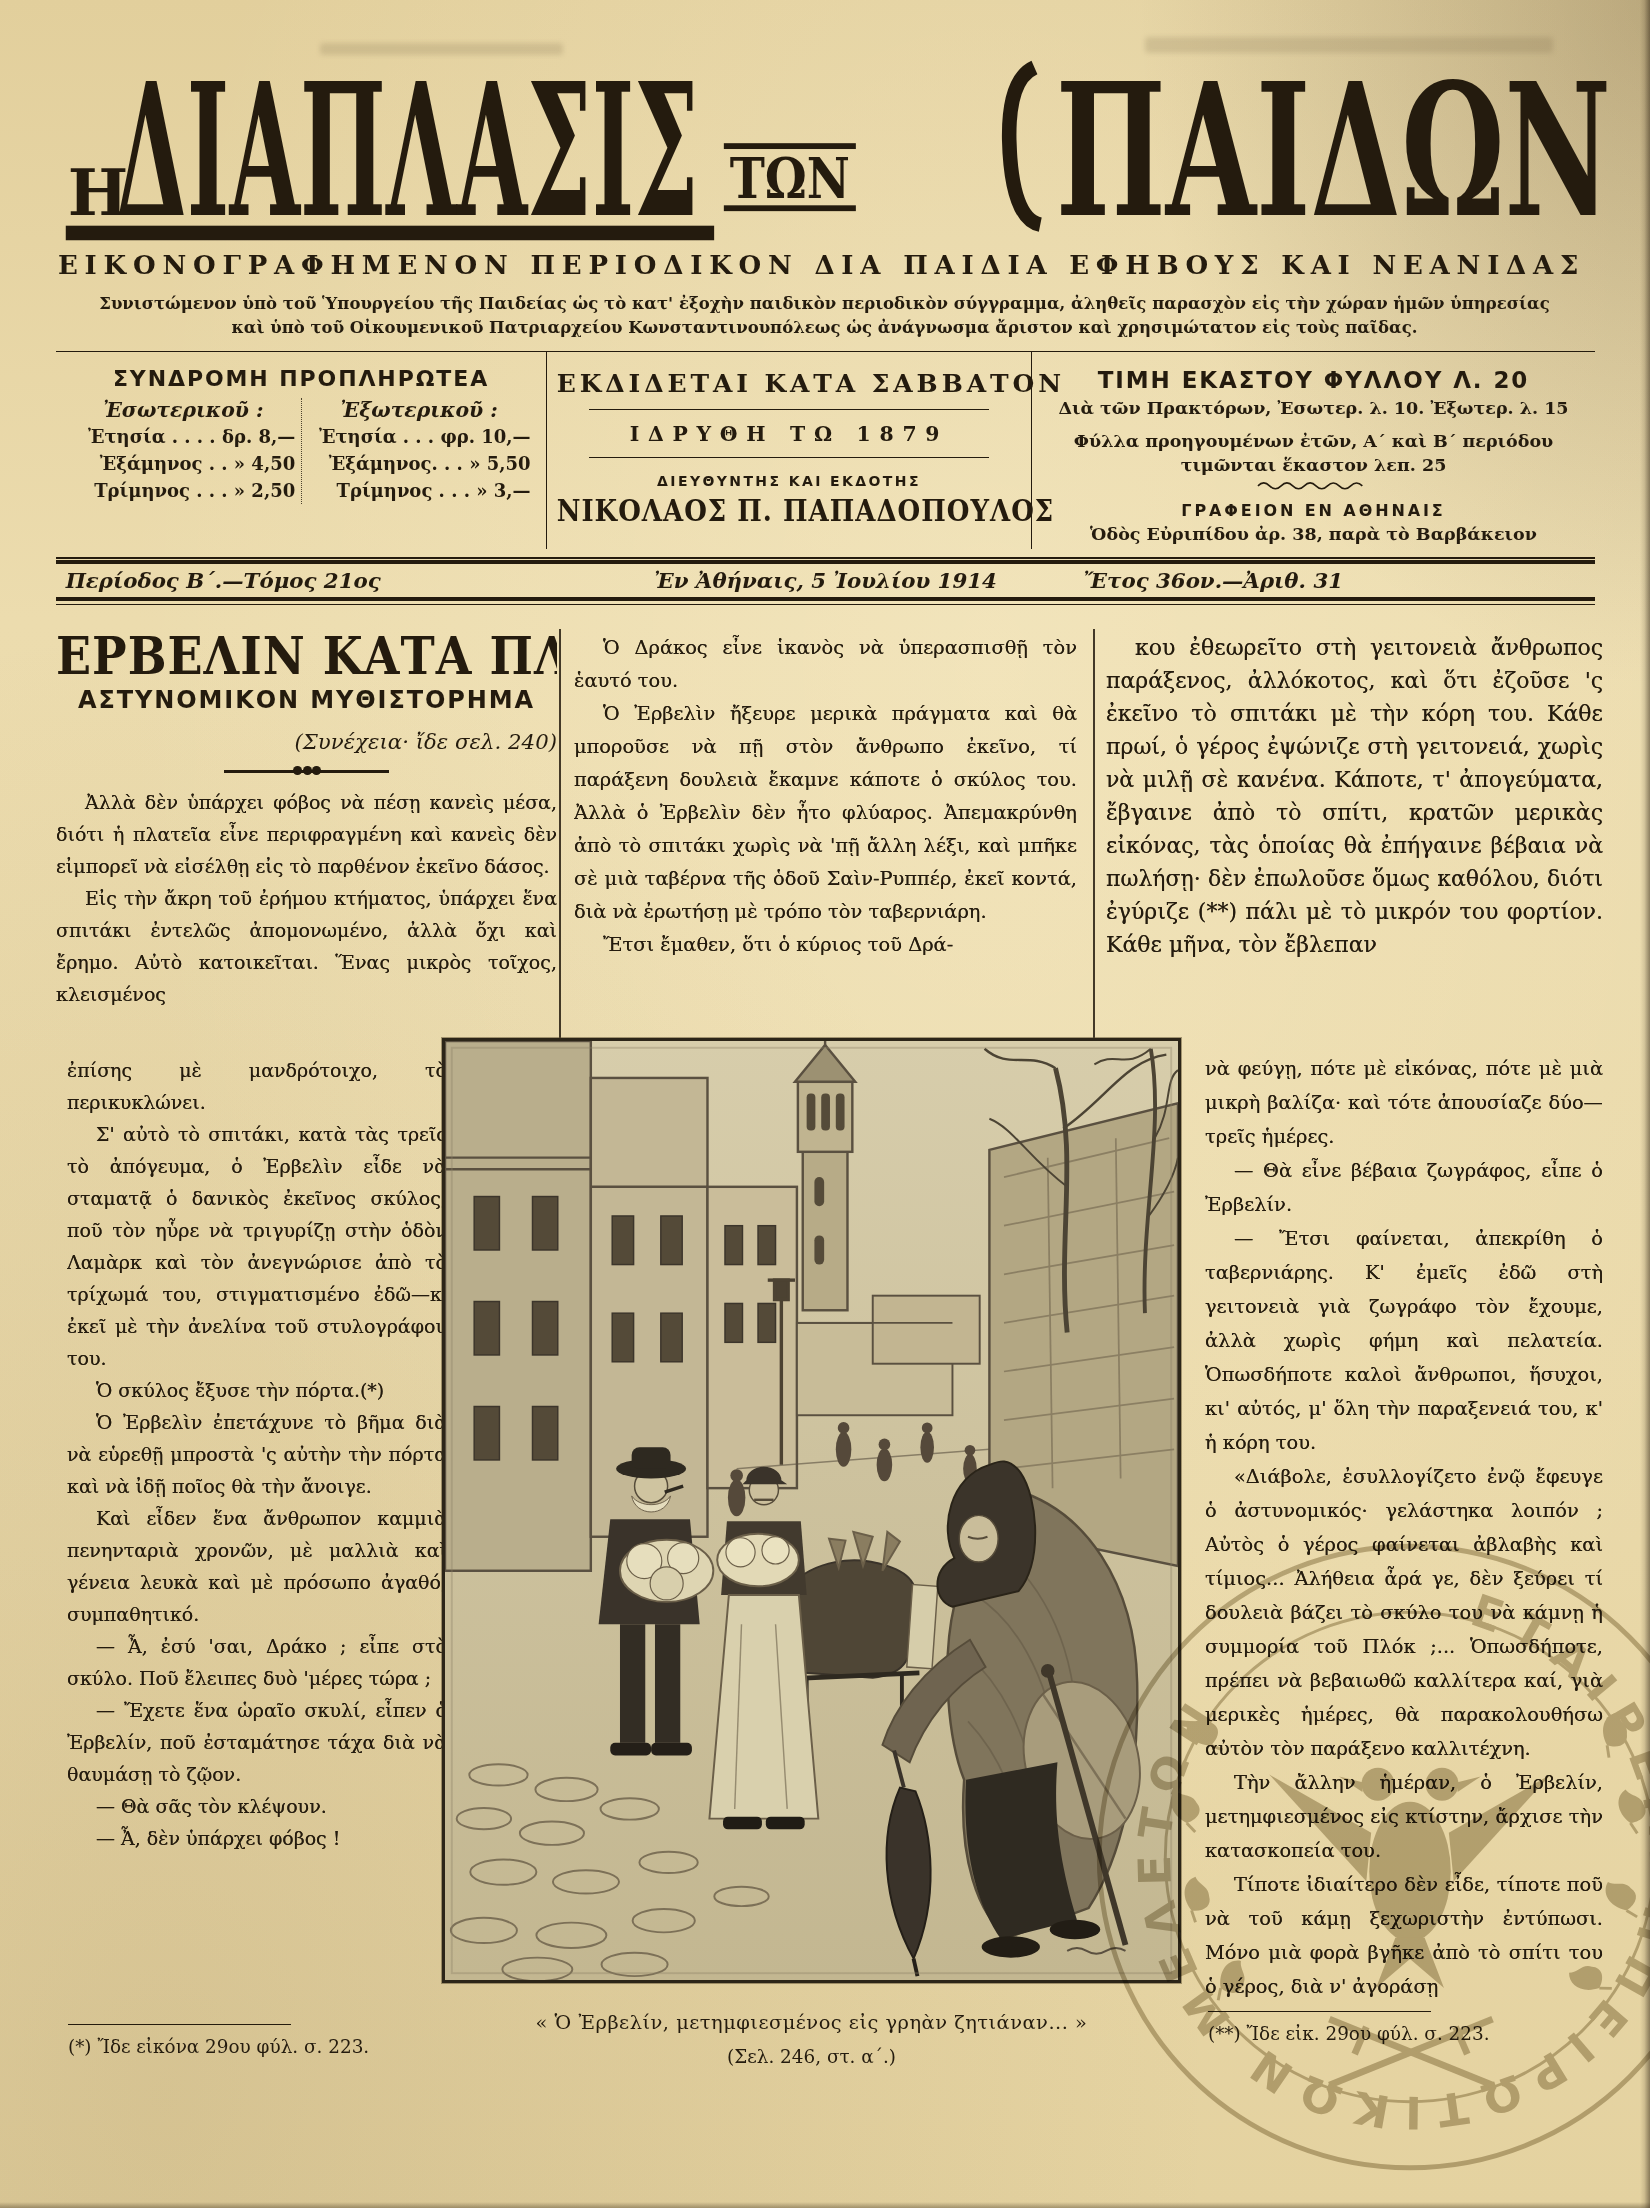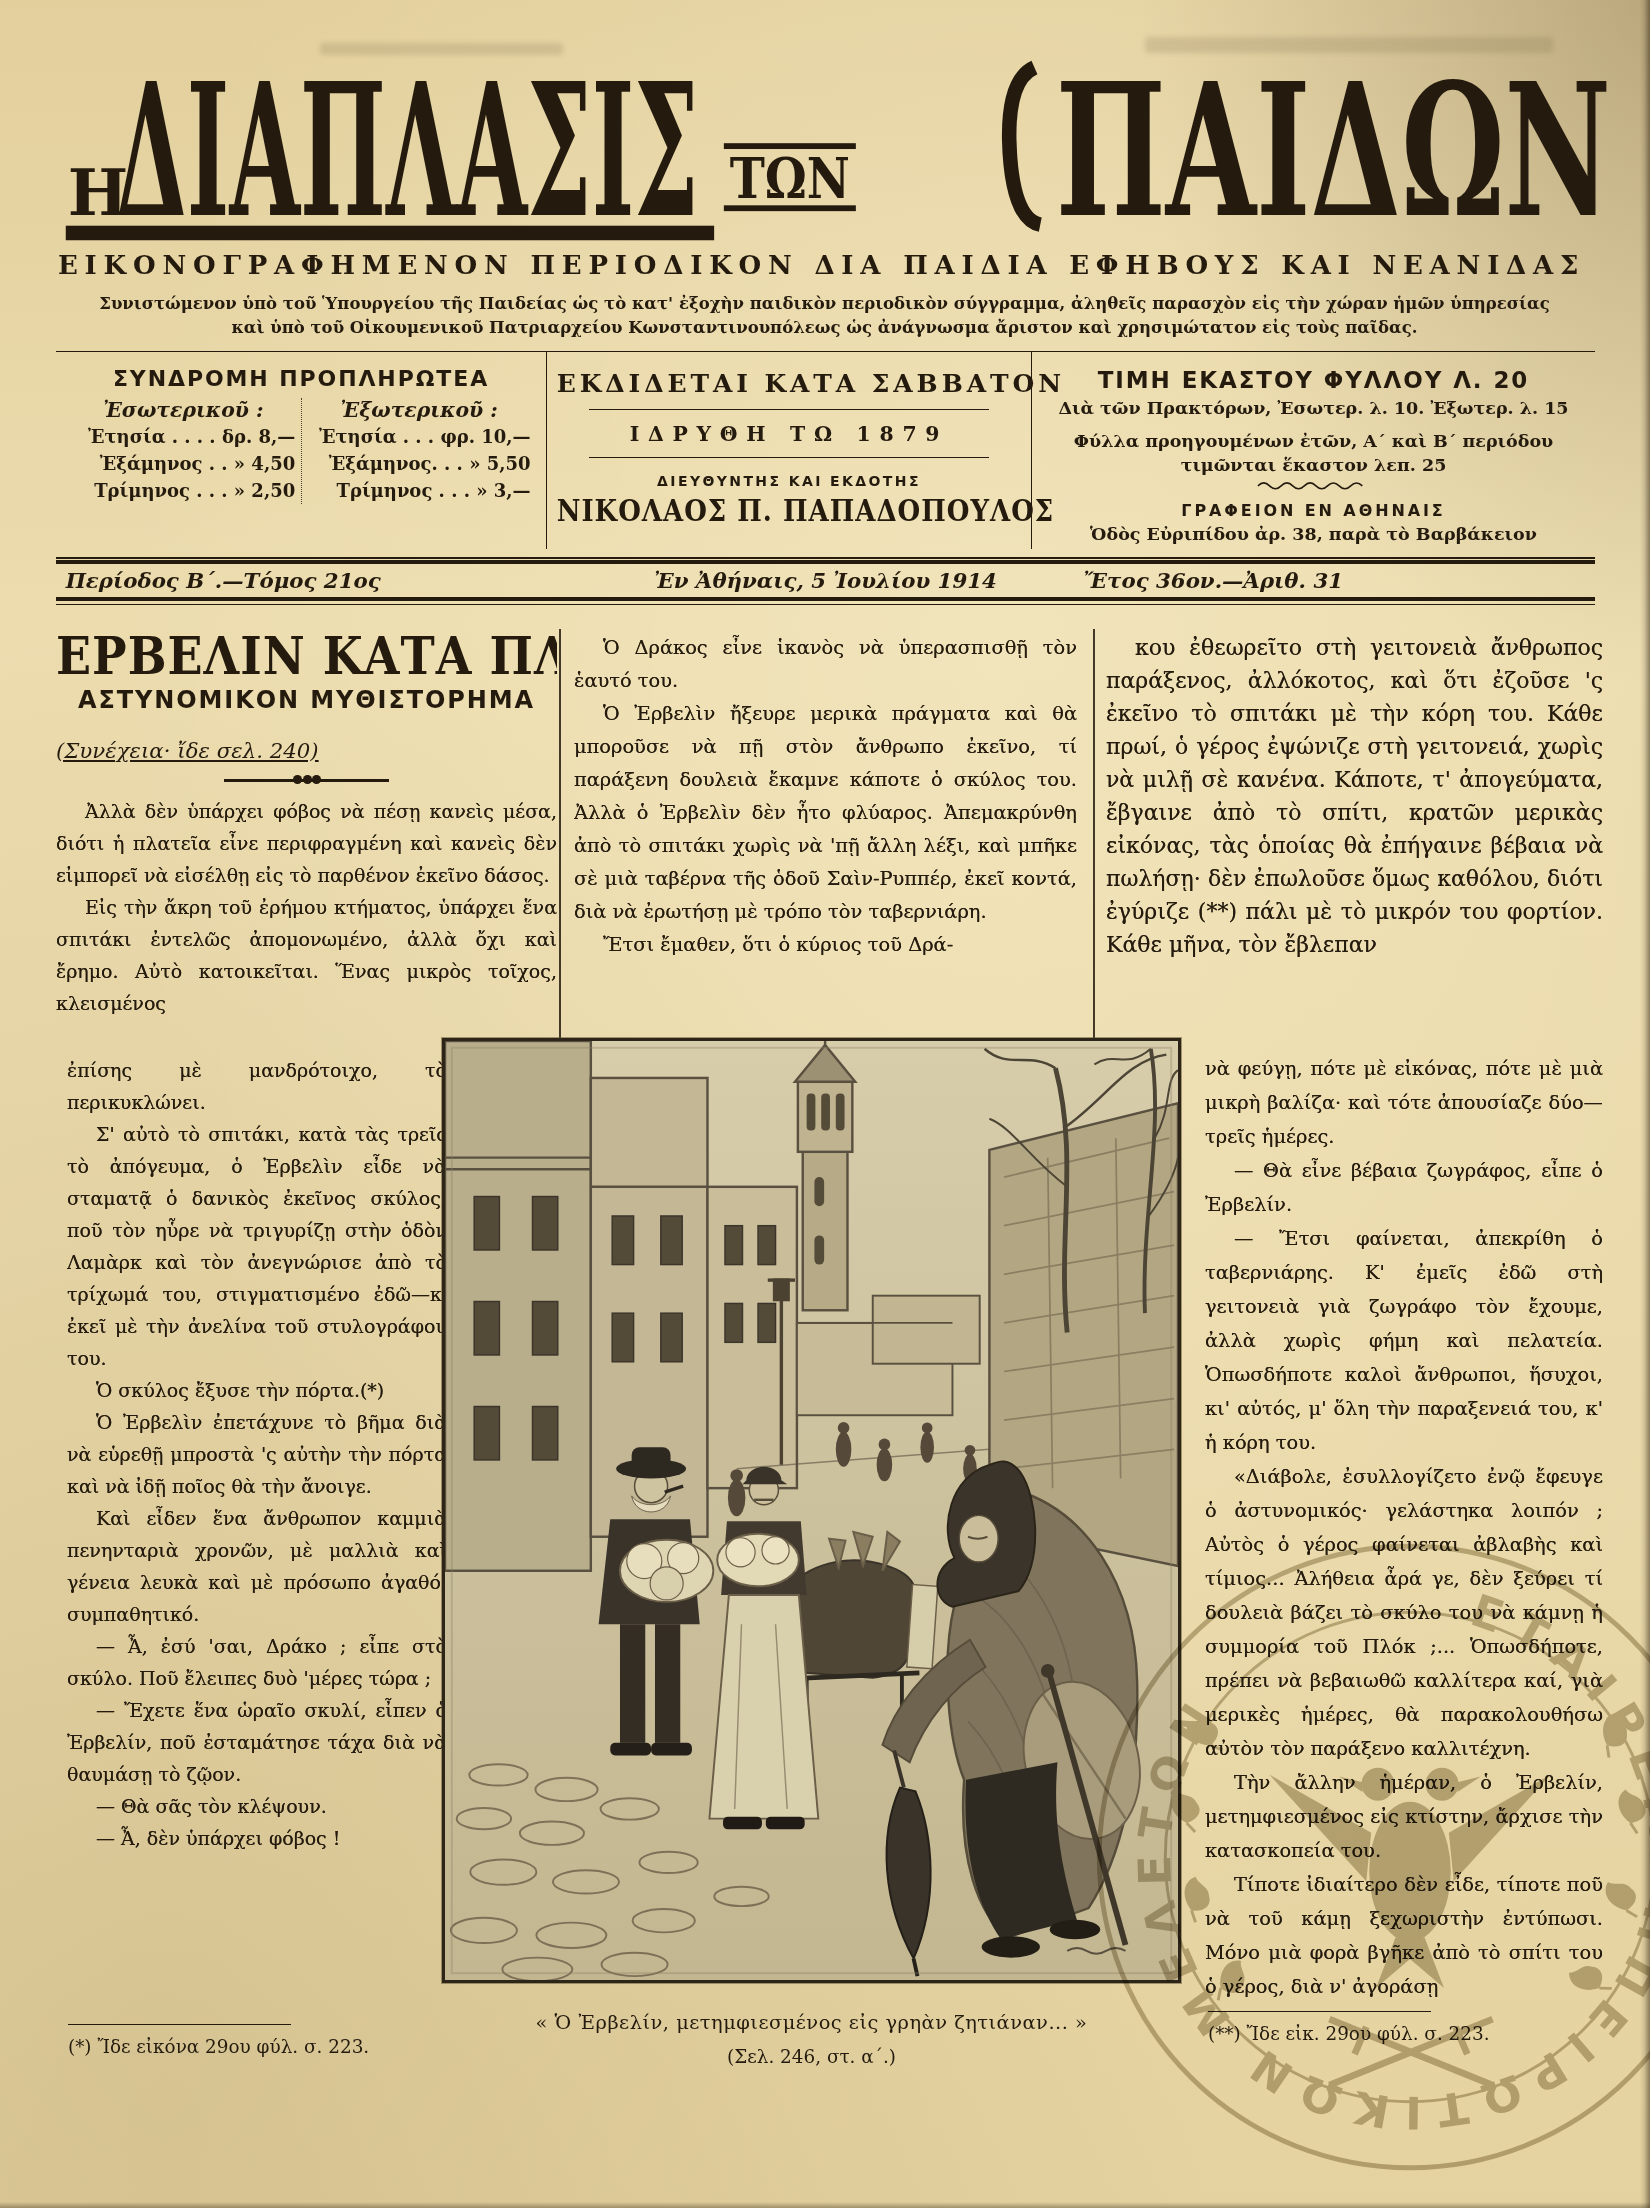--- a/index.html
+++ b/index.html
@@ -76,21 +76,21 @@
   .col3-wide{left:1106px;top:631px;width:497px;height:417px;overflow:hidden;}
   .col3-wide .para{font-size:22px;line-height:33px;}
   .col3-narrow{left:1205px;top:1052px;width:398px;height:970px;overflow:hidden;}
   .col3-narrow .para{font-size:19.4px;line-height:34px;}
   .vrule{position:absolute;top:629px;height:411px;width:1.9px;background:rgba(36,27,14,.85);z-index:1;}
   .vrule1{left:559px;} .vrule2{left:1093px;}
 
   .article-title{font:bold 46px/1.05 "DejaVu Serif",serif;text-align:center;letter-spacing:1px;
     transform:scaleY(1.12);transform-origin:center top;white-space:nowrap;}
   .article-subtitle{font:bold 24px/1.15 "DejaVu Sans",sans-serif;text-align:center;letter-spacing:1.9px;margin-top:9.7px;}
-  .article-continuation{font:italic 21.3px/1.2 "DejaVu Serif",serif;text-align:left;margin-top:23px;text-decoration:underline;}
+  .article-continuation{font:italic 21.3px/1.2 "DejaVu Serif",serif;text-align:right;margin-top:14px;}
   .ornament{position:relative;width:165px;height:2.9px;background:var(--ink);margin:15.5px auto 13.6px auto;}
   .ornament .dot{position:absolute;top:-3.4px;width:8.7px;height:8.7px;border-radius:50%;background:var(--ink);}
   .ornament .d1{left:69px;} .ornament .d2{left:79px;} .ornament .d3{left:88px;}
 
   .footnote{position:absolute;z-index:1;font:18.4px/1.3 "DejaVu Serif",serif;}
   .footnote .footnote-rule{width:223px;border-top:1.9px solid var(--ink);margin-bottom:9.7px;}
   .fn1{left:68px;top:2024px;width:378px;}
   .fn2{left:1208px;top:2011px;width:388px;}
 
   

